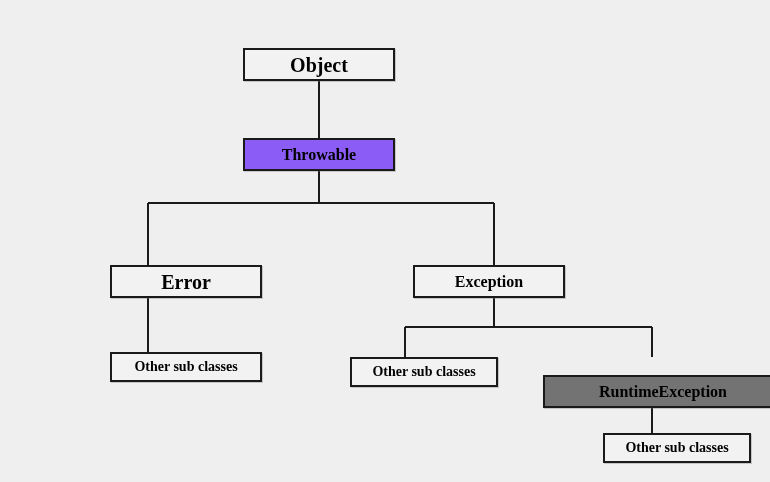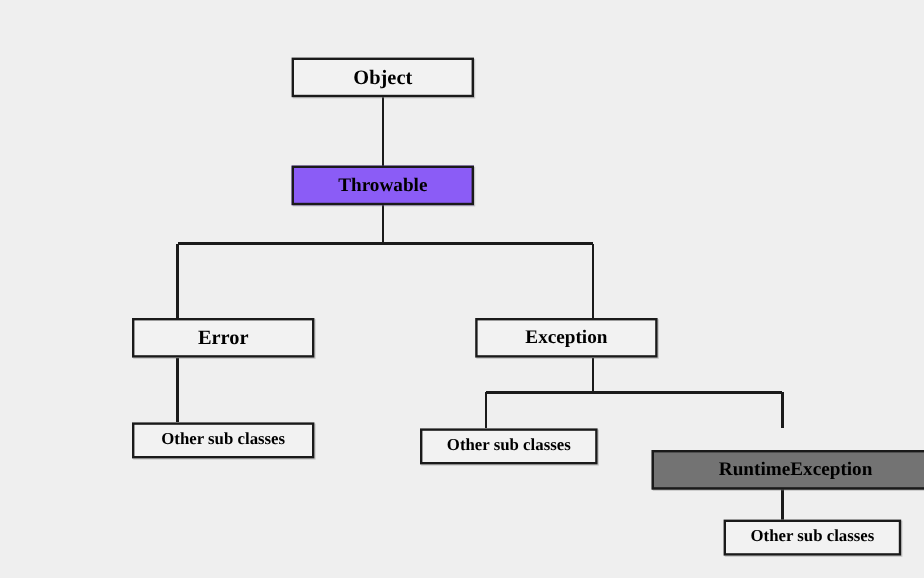--- a/index.html
+++ b/index.html
@@ -74,30 +74,30 @@
         <line x1="405" y1="327" x2="405" y2="357" stroke="#1a1a1a" stroke-width="2" shape-rendering="crispEdges"></line>
       </g>
       <g>
         <line x1="652" y1="327" x2="652" y2="357" stroke="#1a1a1a" stroke-width="2" shape-rendering="crispEdges"></line>
       </g>
       <g>
         <line x1="652" y1="390" x2="652" y2="433" stroke="#1a1a1a" stroke-width="2" shape-rendering="crispEdges"></line>
       </g>
     </svg>
   <div id="node-layer">
-      <div class="node lvl-root" style="left: 243px; top: 48px; width: 152px; height: 33px; font-size: 17px; background: rgb(242, 242, 242); border-color: rgb(26, 26, 26);">
+      <div class="node lvl-root" style="left: 243px; top: 48px; width: 152px; height: 33px; font-size: 20px; background: rgb(242, 242, 242); border-color: rgb(26, 26, 26);">
         <span class="node-label">Object</span>
       </div>
       <div class="node lvl-mid" style="left: 243px; top: 138px; width: 152px; height: 33px; font-size: 16px; background: #8b5cf6; border-color: rgb(26, 26, 26);">
         <span class="node-label">Throwable</span>
       </div>
-      <div class="node lvl-mid" style="left: 110px; top: 265px; width: 152px; height: 33px; font-size: 17px; background: rgb(242, 242, 242); border-color: rgb(26, 26, 26);">
+      <div class="node lvl-mid" style="left: 110px; top: 265px; width: 152px; height: 33px; font-size: 20px; background: rgb(242, 242, 242); border-color: rgb(26, 26, 26);">
         <span class="node-label">Error</span>
       </div>
-      <div class="node lvl-mid" style="left: 396px; top: 265px; width: 152px; height: 33px; font-size: 16px; background: rgb(242, 242, 242); border-color: rgb(26, 26, 26);">
+      <div class="node lvl-mid" style="left: 413px; top: 265px; width: 152px; height: 33px; font-size: 16px; background: rgb(242, 242, 242); border-color: rgb(26, 26, 26);">
         <span class="node-label">Exception</span>
       </div>
       <div class="node lvl-leaf" style="left: 110px; top: 352px; width: 152px; height: 30px; font-size: 14px; background: rgb(242, 242, 242); border-color: rgb(26, 26, 26);">
         <span class="node-label">Other sub classes</span>
       </div>
       <div class="node lvl-leaf" style="left: 350px; top: 357px; width: 148px; height: 30px; font-size: 14px; background: rgb(242, 242, 242); border-color: rgb(26, 26, 26);">
         <span class="node-label">Other sub classes</span>
       </div>
       <div class="node lvl-mid" style="left: 543px; top: 375px; width: 240px; height: 33px; font-size: 16px; background: #737373; border-color: rgb(26, 26, 26);">
         <span class="node-label">RuntimeException</span>

